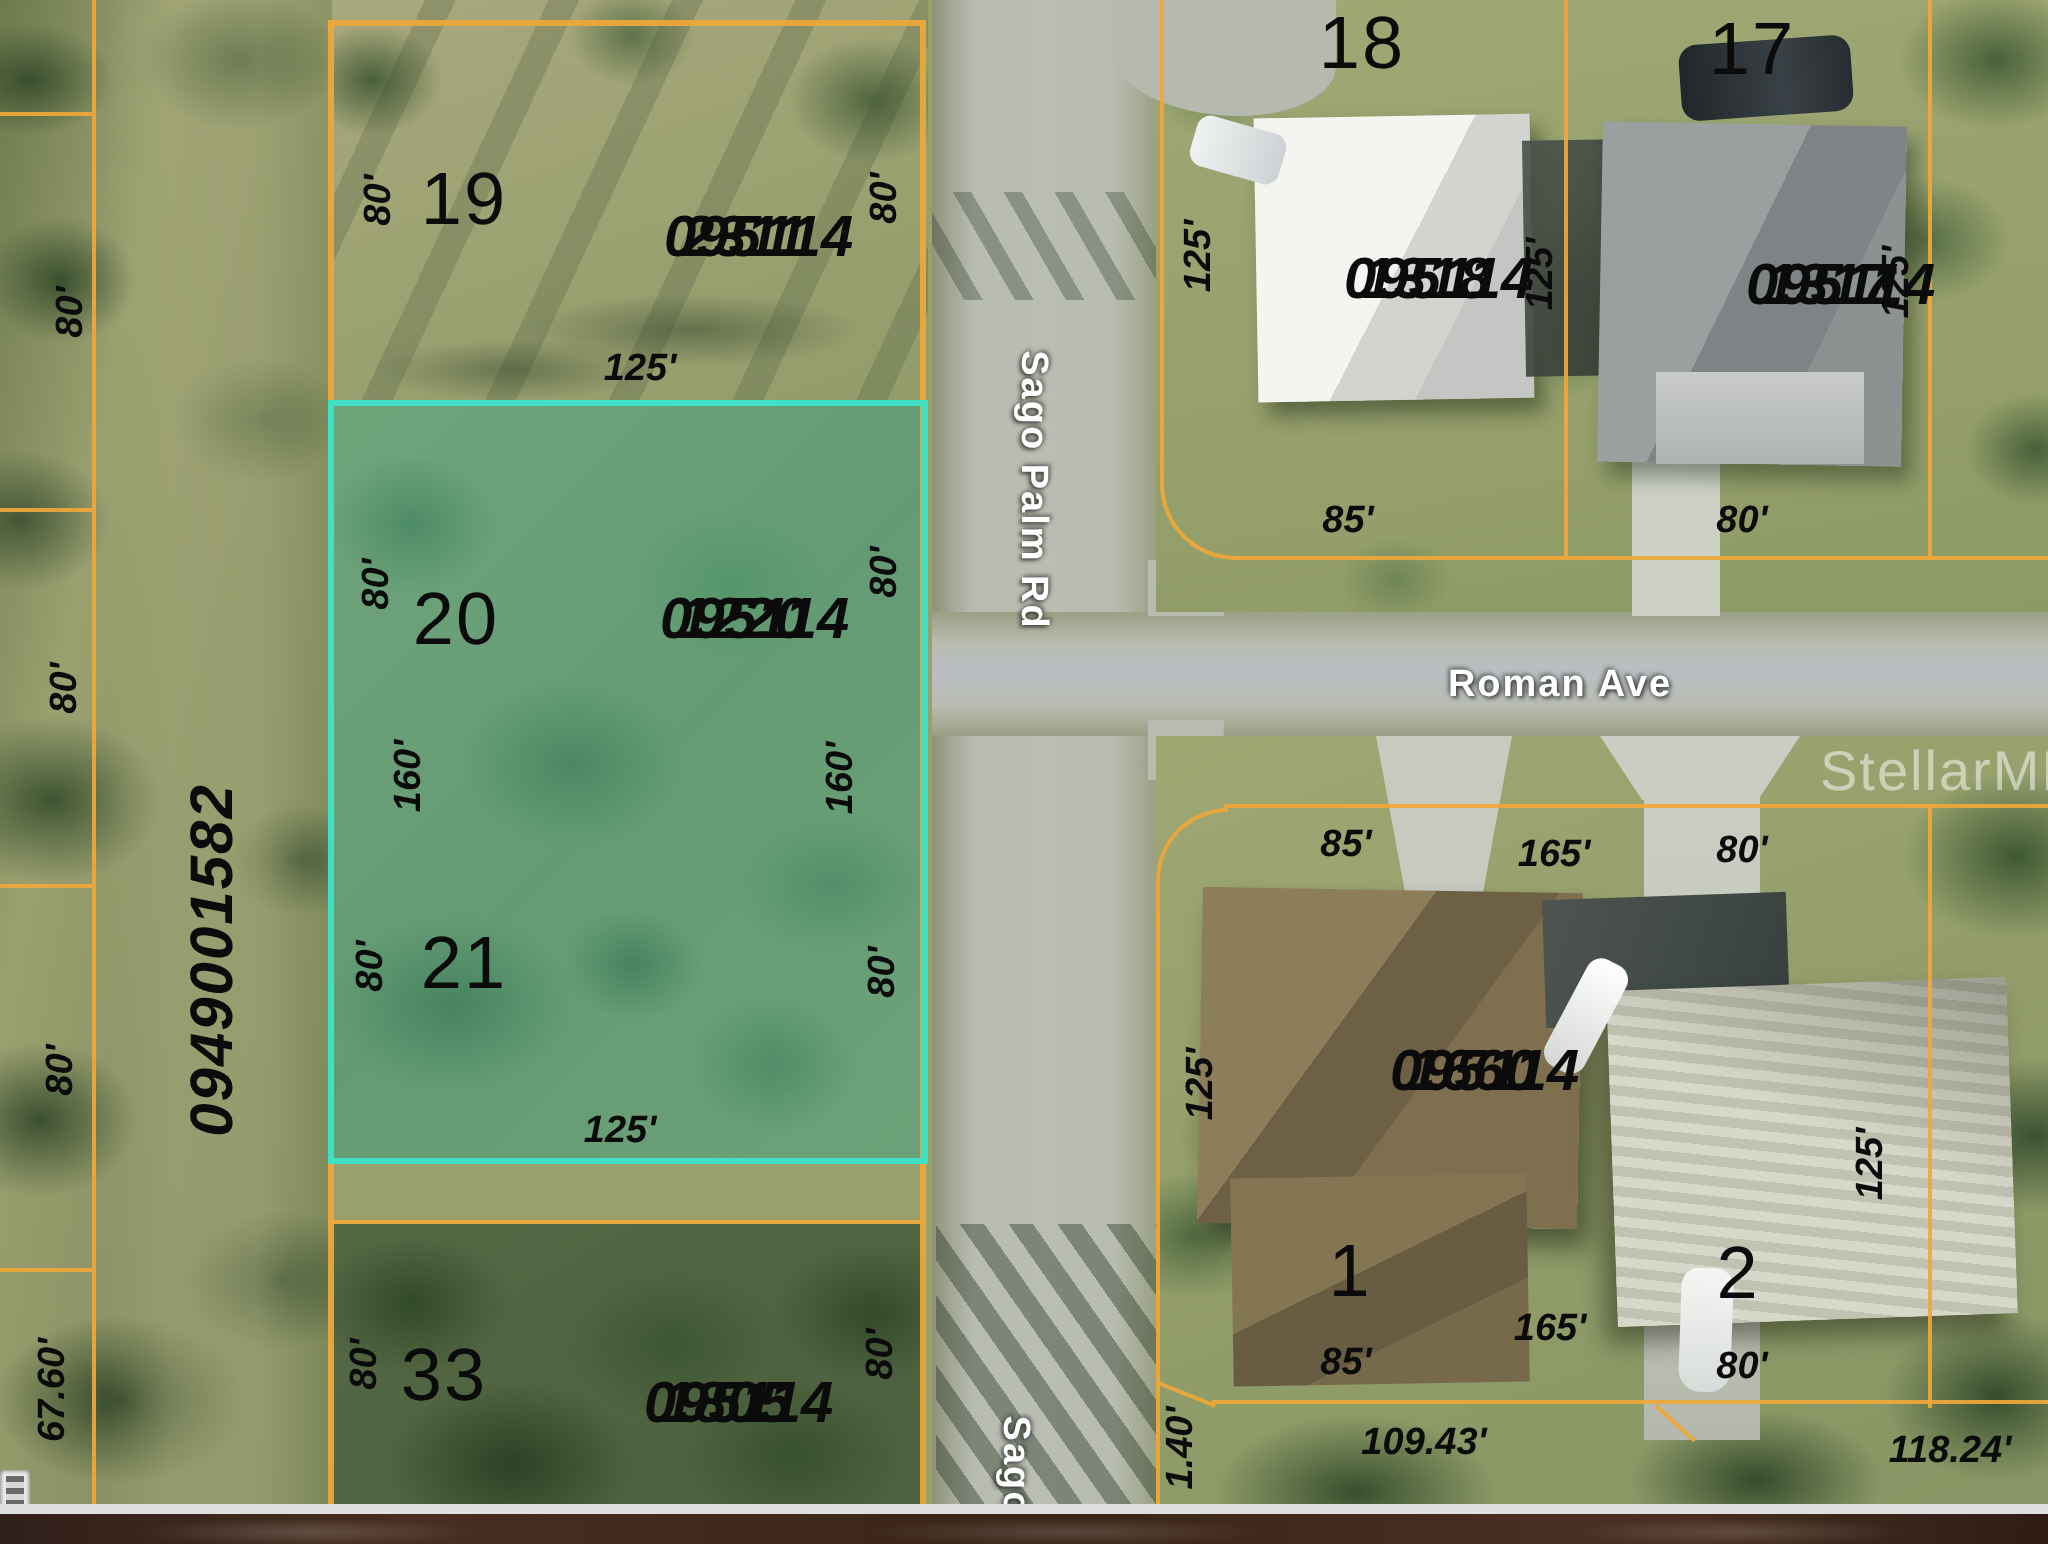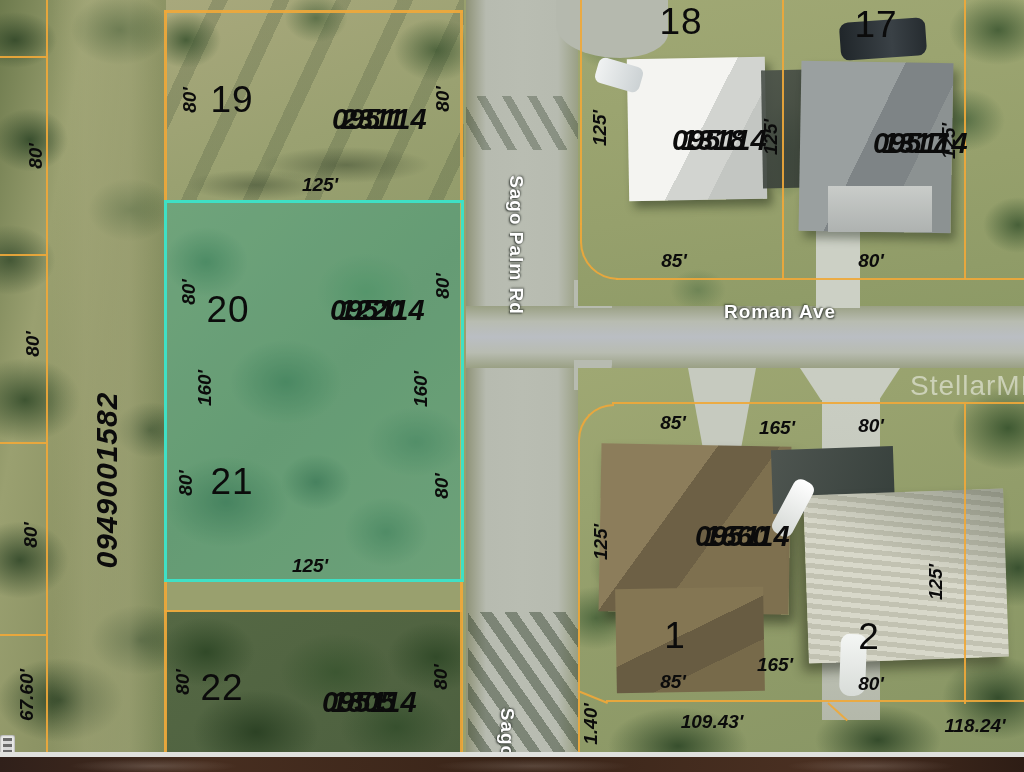--- a/index.html
+++ b/index.html
@@ -213,21 +213,21 @@
   <div class="oline" style="left:578px;top:690px;width:32px;height:2px;transform:rotate(22deg);transform-origin:left center"></div>
   <div class="oline" style="left:828px;top:702px;width:26px;height:2px;transform:rotate(42deg);transform-origin:left center"></div>
 
   <div class="hl-box"></div>
 
   <div class="lbl lot" style="left:232px;top:100px">19</div>
   <div class="lbl lot" style="left:681px;top:22px">18</div>
   <div class="lbl lot" style="left:876px;top:25px">17</div>
   <div class="lbl lot" style="left:228px;top:310px">20</div>
   <div class="lbl lot" style="left:232px;top:482px">21</div>
-  <div class="lbl lot" style="left:222px;top:688px">22</div>
+  <div class="lbl lot" style="left:222px;top:688px">33</div>
   <div class="lbl lot" style="left:675px;top:636px">1</div>
   <div class="lbl lot" style="left:869px;top:637px">2</div>
 
   <div class="pid" style="left:332px;top:106px">
       <span>095114</span>
       <span>2311</span>
     </div>
   <div class="pid" style="left:672px;top:127px">
       <span>095114</span>
       <span>1318</span>
@@ -283,21 +283,21 @@
   <div class="lbl dim" style="left:712px;top:722px">109.43'</div>
   <div class="lbl dim" style="left:975px;top:726px">118.24'</div>
   <div class="lbl dim v" style="left:591px;top:724px">1.40'</div>
 
   <div class="pid" style="left:1016px;top:114px"></div>
   <div class="pid" style="left:1014px;top:534px">
       <span>0</span>
     </div>
 
   <div class="street v90" style="left:516px;top:245px">Sago Palm Rd</div>
-  <div class="street h" style="left:780px;top:312px">Roman Ave</div>
+  <div class="street h" style="left:780px;top:343px">Roman Ave</div>
   <div class="street v90" style="left:507px;top:733px">Sago</div>
 
   <div class="wm">StellarMLS</div>
 
   <div class="logo-corner">
       <i></i>
     </div>
   <div class="strip-sep"></div>
   <div class="strip-bottom"></div>
 

